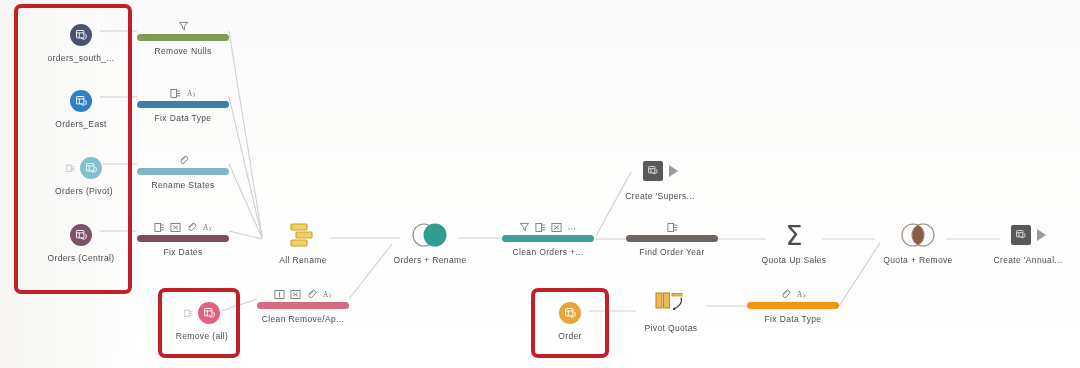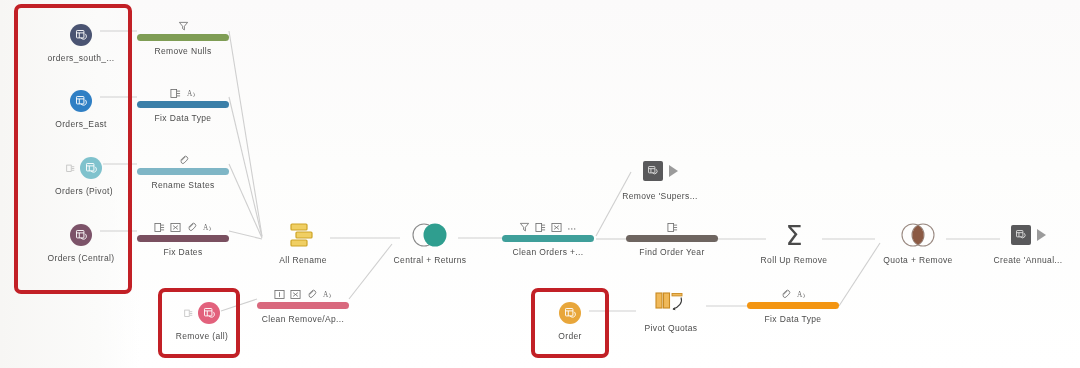--- a/index.html
+++ b/index.html
@@ -400,41 +400,41 @@
         </div>
       </div>
       <div class="node" style="left: 430px; top: 220px;">
         <div class="inner">
           <div class="joinicon">
             <svg width="44" height="30" viewBox="0 0 44 30">
               <circle cx="16" cy="15" r="11" fill="none" stroke="#8a8a8a" stroke-width="1.1"></circle>
               <circle cx="27" cy="15" r="11.5" fill="#2f9e8f"></circle>
             </svg>
           </div>
-          <div class="label">Central + Returns</div>
+          <div class="label">Orders + Rename</div>
         </div>
       </div>
       <div class="node" style="left: 918px; top: 220px;">
         <div class="inner">
           <div class="joinicon">
             <svg width="44" height="30" viewBox="0 0 44 30">
               <circle cx="17" cy="15" r="11" fill="none" stroke="#9a8a82" stroke-width="1.1"></circle>
               <circle cx="27" cy="15" r="11" fill="none" stroke="#9a8a82" stroke-width="1.1"></circle>
               <path d="M22 5.4 a11 11 0 0 1 0 19.2 a11 11 0 0 1 0 -19.2 z" fill="#8b5a44"></path>
             </svg>
           </div>
           <div class="label">Quota + Remove</div>
         </div>
       </div>
       <div class="node" style="left: 794px; top: 220px;">
         <div class="inner">
           <div class="aggicon">
             <span>Σ</span>
           </div>
-          <div class="label">Roll Up Remove</div>
+          <div class="label">Quota Up Sales</div>
         </div>
       </div>
       <div class="node" style="left: 671px; top: 288px;">
         <div class="inner">
           <div class="pivoticon">
             <svg width="34" height="28" viewBox="0 0 34 28">
               <rect x="2" y="4" width="6" height="15" fill="#f0b95a" stroke="#c98a22" stroke-width="1.1"></rect>
               <rect x="9.5" y="4" width="6" height="15" fill="#f0b95a" stroke="#c98a22" stroke-width="1.1"></rect>
               <rect x="18" y="4.5" width="10" height="2.4" fill="#f0b95a" stroke="#c98a22" stroke-width="0.9"></rect>
               <path d="M27 8.5 c2 5 -2 9.5 -8 11.6" fill="none" stroke="#3a3a3a" stroke-width="1.1"></path>
@@ -450,21 +450,21 @@
             <div class="outsquare">
               <svg width="12" height="12" viewBox="0 0 14 14">
                 <rect x="1.8" y="1.8" width="7.4" height="7.4" rx=".7" fill="none" stroke="#e6e6e6" stroke-width="1"></rect>
                 <line x1="1.8" y1="4.3" x2="9.2" y2="4.3" stroke="#e6e6e6" stroke-width="1"></line>
                 <line x1="4.6" y1="4.3" x2="4.6" y2="9.2" stroke="#e6e6e6" stroke-width="1"></line>
                 <path d="M11 5.2 a3 3 0 1 1 -4.3 4.2" fill="none" stroke="#e6e6e6" stroke-width="1" stroke-linecap="round"></path>
               </svg>
             </div>
             <div class="play"></div>
           </div>
-          <div class="label">Remove 'Supers...</div>
+          <div class="label">Create 'Supers...</div>
         </div>
       </div>
       <div class="node" style="left: 1028px; top: 220px;">
         <div class="inner">
           <div class="outicon">
             <div class="outsquare">
               <svg width="12" height="12" viewBox="0 0 14 14">
                 <rect x="1.8" y="1.8" width="7.4" height="7.4" rx=".7" fill="none" stroke="#e6e6e6" stroke-width="1"></rect>
                 <line x1="1.8" y1="4.3" x2="9.2" y2="4.3" stroke="#e6e6e6" stroke-width="1"></line>
                 <line x1="4.6" y1="4.3" x2="4.6" y2="9.2" stroke="#e6e6e6" stroke-width="1"></line>

